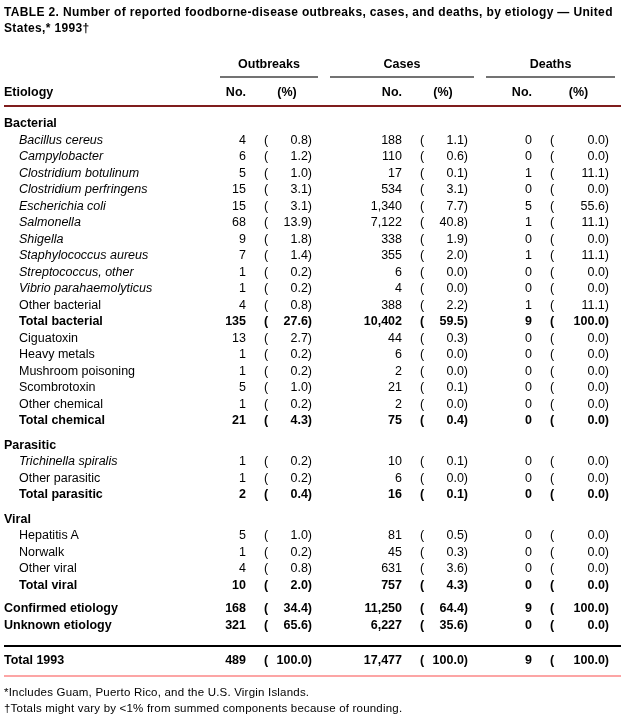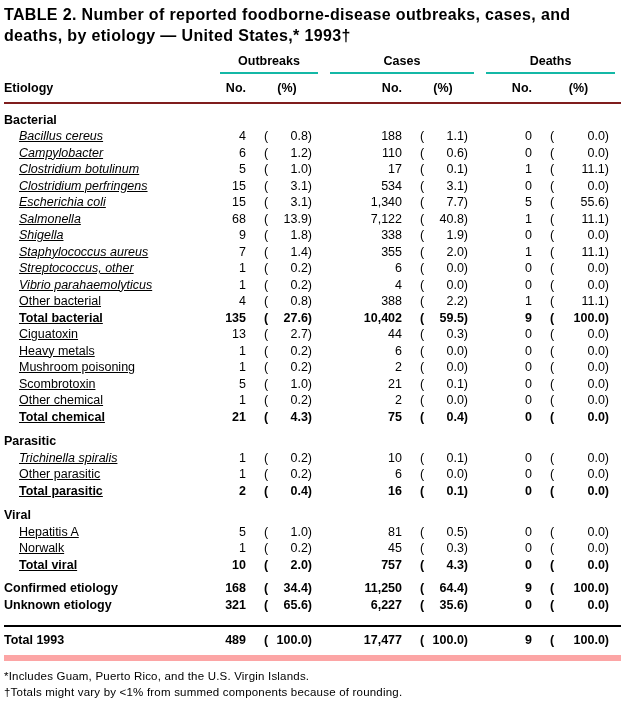--- a/index.html
+++ b/index.html
@@ -11,73 +11,73 @@
   }
   .page {
     width: 625px;
     height: 722px;
     padding: 3px 4px 0 4px;
     overflow: hidden;
     background: #fff;
   }
   .title {
     font-weight: bold;
-    font-size: 16px;
+    font-size: 12px;
     line-height: 1.3;
     letter-spacing: 0.35px;
-    margin: 2px 0 6px 0;
+    margin: 2px 0 20px 0;
   }
   table {
     width: 617px;
     border-collapse: collapse;
     table-layout: fixed;
     font-variant-numeric: tabular-nums;
   }
   th, td {
     font-size: 12.5px;
     line-height: 16.5px;
     padding: 0;
     vertical-align: bottom;
     text-align: left;
     font-weight: normal;
   }
   thead th { font-weight: bold; }
   .grp-box {
-    border-bottom: 2px solid #14b8a6;
+    border-bottom: 2px solid #737373;
     text-align: center;
     padding-bottom: 3px;
     margin: 0 6px;
   }
   tr.sub-row th {
     border-bottom: 2px solid #7f1d1d;
     padding-top: 6px;
     padding-bottom: 5px;
   }
   .no { text-align: right; padding-right: 12px; white-space: nowrap; }
   .pct-h { text-align: center; padding-right: 8px; }
   .pcell {
     display: flex;
     justify-content: space-between;
     padding: 0 12px 0 6px;
     white-space: nowrap;
   }
   td.lbl { white-space: nowrap; }
-  td.lbl.indent { padding-left: 15px; text-decoration: underline; }
+  td.lbl.indent { padding-left: 15px; }
   .ital { font-style: italic; }
   tr.bold td, tr.bold td span { font-weight: bold; }
   tr.section td {
     font-weight: bold;
     padding-top: 8px;
     margin-left: 44px;
   }
   tr.pre-gap td { padding-top: 7px; }
   tr.last-summary td { padding-bottom: 12px; }
   tr.grand td {
     border-top: 2px solid #000;
-    border-bottom: 6px solid #fca5a5;
+    border-bottom: 2px solid #fca5a5;
     padding-top: 5px;
     padding-bottom: 6px;
     font-weight: bold;
   }
   .footnotes {
     margin-top: 7px;
     font-size: 11.5px;
     line-height: 1.45;
     letter-spacing: 0.2px;
   }
@@ -677,20 +677,44 @@
             </div>
           </td>
           <td class="no">0</td>
           <td class="pct">
             <div class="pcell">
               <span class="paren">(</span>
               <span class="pv">0.0)</span>
             </div>
           </td>
         </tr>
+        <tr class="datarow">
+          <td class="lbl indent"><span>Other viral</span></td>
+          <td class="no">4</td>
+          <td class="pct">
+            <div class="pcell">
+              <span class="paren">(</span>
+              <span class="pv">0.8)</span>
+            </div>
+          </td>
+          <td class="no">631</td>
+          <td class="pct">
+            <div class="pcell">
+              <span class="paren">(</span>
+              <span class="pv">3.6)</span>
+            </div>
+          </td>
+          <td class="no">0</td>
+          <td class="pct">
+            <div class="pcell">
+              <span class="paren">(</span>
+              <span class="pv">0.0)</span>
+            </div>
+          </td>
+        </tr>
         <tr class="datarow bold">
           <td class="lbl indent"><span>Total viral</span></td>
           <td class="no">10</td>
           <td class="pct">
             <div class="pcell">
               <span class="paren">(</span>
               <span class="pv">2.0)</span>
             </div>
           </td>
           <td class="no">757</td>

